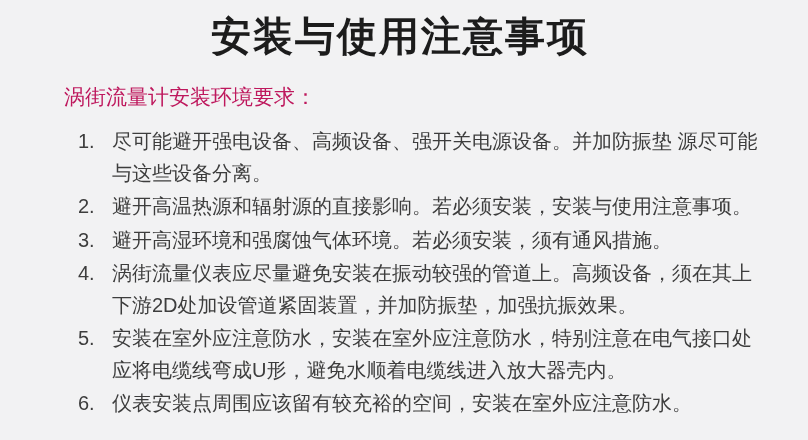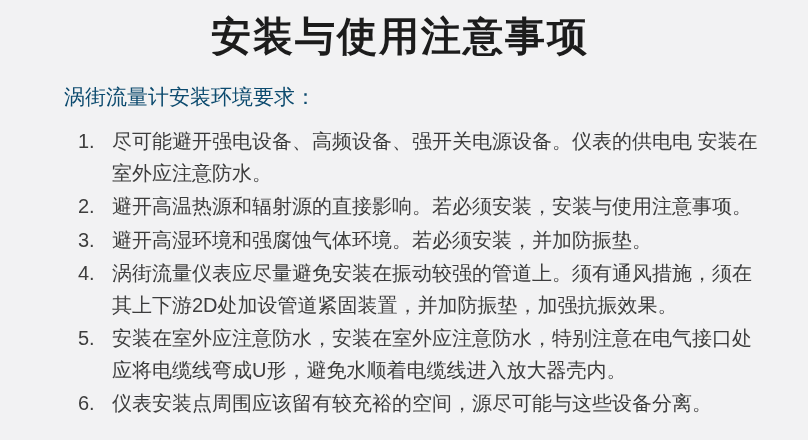--- a/index.html
+++ b/index.html
@@ -29,21 +29,21 @@
     color: #1c1c1c;
     letter-spacing: 2px;
     
     margin-left: -26px;
   }
   .section-heading {
     margin: 25px 0 0 0;
     font-size: 21px;
     line-height: 26px;
     font-weight: normal;
-    color: #0c4a6e;
+    color: #be185d;
   }
   ol.notes-list {
     list-style: none;
     margin: 16px 0 0 0;
     padding: 0;
   }
   ol.notes-list li {
     display: flex;
     align-items: flex-start;
     padding-left: 14px;
@@ -66,37 +66,37 @@
 
 <div class="page">
 
   <h1 class="page-title">安装与使用注意事项</h1>
 
   <h2 class="section-heading">涡街流量计安装环境要求：</h2>
 
   <ol class="notes-list">
     <li>
       <span class="item-num">1.</span>
-      <span class="item-text">尽可能避开强电设备、高频设备、强开关电源设备。仪表的供电电 安装在室外应注意防水。</span>
+      <span class="item-text">尽可能避开强电设备、高频设备、强开关电源设备。并加防振垫 源尽可能与这些设备分离。</span>
     </li>
     <li>
       <span class="item-num">2.</span>
       <span class="item-text">避开高温热源和辐射源的直接影响。若必须安装，安装与使用注意事项。</span>
     </li>
     <li>
       <span class="item-num">3.</span>
-      <span class="item-text">避开高湿环境和强腐蚀气体环境。若必须安装，并加防振垫。</span>
+      <span class="item-text">避开高湿环境和强腐蚀气体环境。若必须安装，须有通风措施。</span>
     </li>
     <li>
       <span class="item-num">4.</span>
-      <span class="item-text">涡街流量仪表应尽量避免安装在振动较强的管道上。须有通风措施，须在其上下游2D处加设管道紧固装置，并加防振垫，加强抗振效果。</span>
+      <span class="item-text">涡街流量仪表应尽量避免安装在振动较强的管道上。高频设备，须在其上下游2D处加设管道紧固装置，并加防振垫，加强抗振效果。</span>
     </li>
     <li>
       <span class="item-num">5.</span>
       <span class="item-text">安装在室外应注意防水，安装在室外应注意防水，特别注意在电气接口处应将电缆线弯成U形，避免水顺着电缆线进入放大器壳内。</span>
     </li>
     <li>
       <span class="item-num">6.</span>
-      <span class="item-text">仪表安装点周围应该留有较充裕的空间，源尽可能与这些设备分离。</span>
+      <span class="item-text">仪表安装点周围应该留有较充裕的空间，安装在室外应注意防水。</span>
     </li>
   </ol>
 
 </div>
 
 </body></html>

